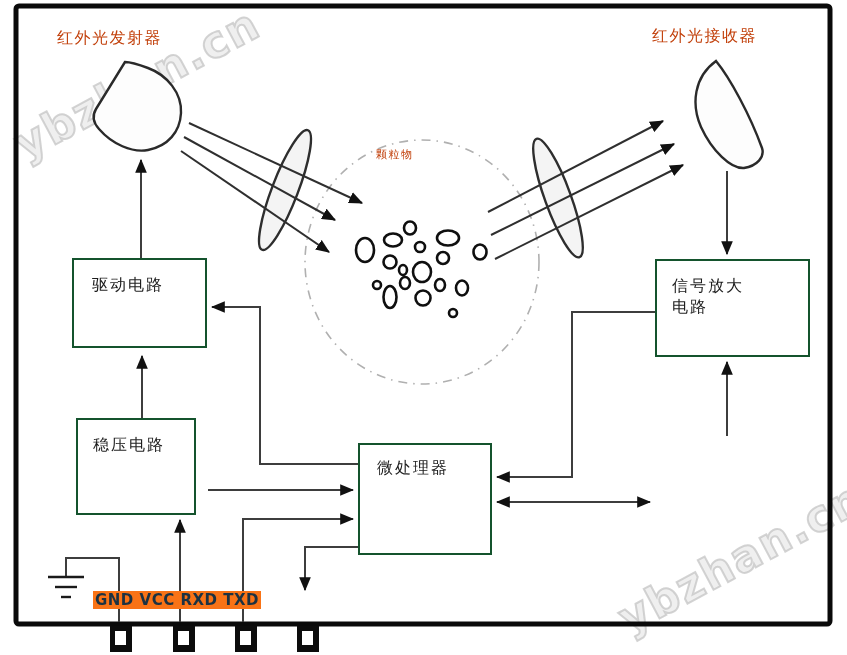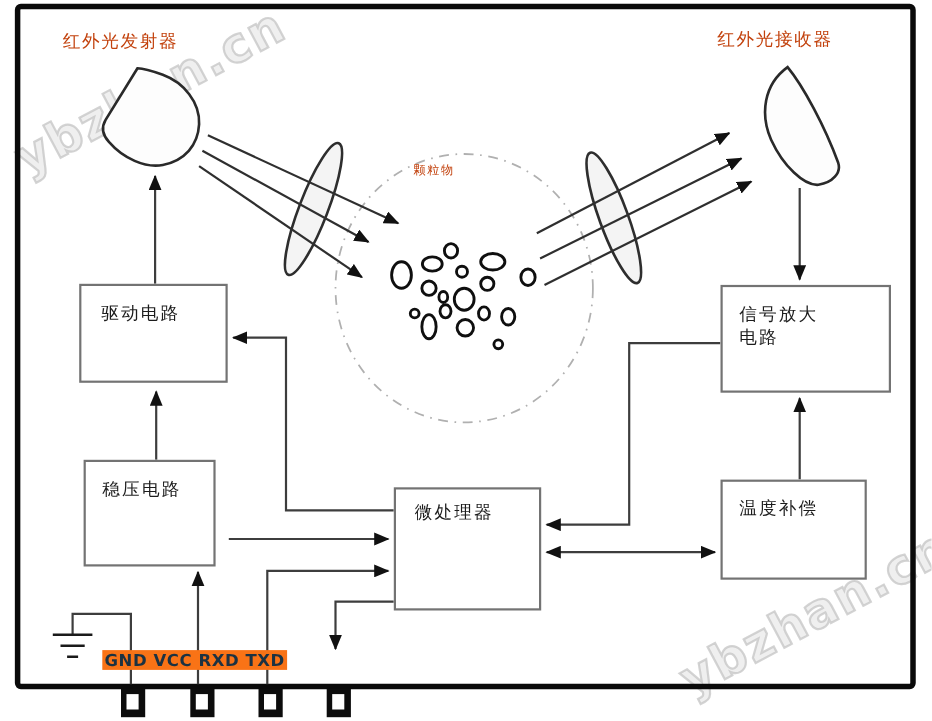--- a/index.html
+++ b/index.html
@@ -10,21 +10,21 @@
   
   .watermark{
     position:absolute;z-index:1;font-size:44px;font-weight:800;letter-spacing:2px;
     color:rgba(205,205,205,0.32);-webkit-text-stroke:2px rgba(196,196,196,0.75);
     transform:rotate(-28deg);white-space:nowrap;user-select:none;
   }
   
   svg.layer{position:absolute;left:0;top:0;z-index:2;}
   
   .node{
-    position:absolute;z-index:3;background:#ffffff;border:2px solid #737373;
+    position:absolute;z-index:3;background:#ffffff;border:2px solid #14532d;
     box-sizing:border-box;
   }
   .node .lbl{
     display:block;font-size:16px;letter-spacing:2px;color:#1c1c1c;
     white-space:pre-line;line-height:21px;
   }
   
   .tag{position:absolute;z-index:4;font-size:16px;letter-spacing:1.5px;color:#c2410c;white-space:nowrap;}
   .ports{
     position:absolute;z-index:4;font-size:15px;font-weight:700;color:#1c3242;
@@ -111,29 +111,26 @@
       <line x1="61" y1="597" x2="71" y2="597"></line>
     </g>
   </svg>
 
   <div class="node" style="left:72px;top:258px;width:135px;height:90px;">
     <span class="lbl" style="margin:14px 0 0 18px;">驱动电路</span>
   </div>
   <div class="node" style="left:76px;top:418px;width:120px;height:97px;">
     <span class="lbl" style="margin:14px 0 0 15px;">稳压电路</span>
   </div>
-  <div class="node" style="left:358px;top:443px;width:134px;height:112px;font-family:Liberation Mono, monospace;">
+  <div class="node" style="left:358px;top:443px;width:134px;height:112px;">
     <span class="lbl" style="margin:12px 0 0 17px;">微处理器</span>
   </div>
   <div class="node" style="left:655px;top:259px;width:155px;height:98px;">
     <span class="lbl" style="margin:14px 0 0 15px;">信号放大
 电路</span>
-  </div>
-  <div class="node" style="left:655px;top:436px;width:133px;height:91px;">
-    <span class="lbl" style="margin:13px 0 0 15px;">温度补偿</span>
   </div>
 
   <div class="tag" style="left:57px;top:28px;">红外光发射器</div>
   <div class="tag" style="left:652px;top:26px;">红外光接收器</div>
   <div class="tag" style="left:376px;top:147px;font-size:11px;">颗粒物</div>
   <div class="ports" style="left:93px;top:591px;">GND VCC RXD TXD</div>
 
   <div id="pins-holder">
       <div class="pin" style="left: 110px;">
         <div class="hole"></div>

